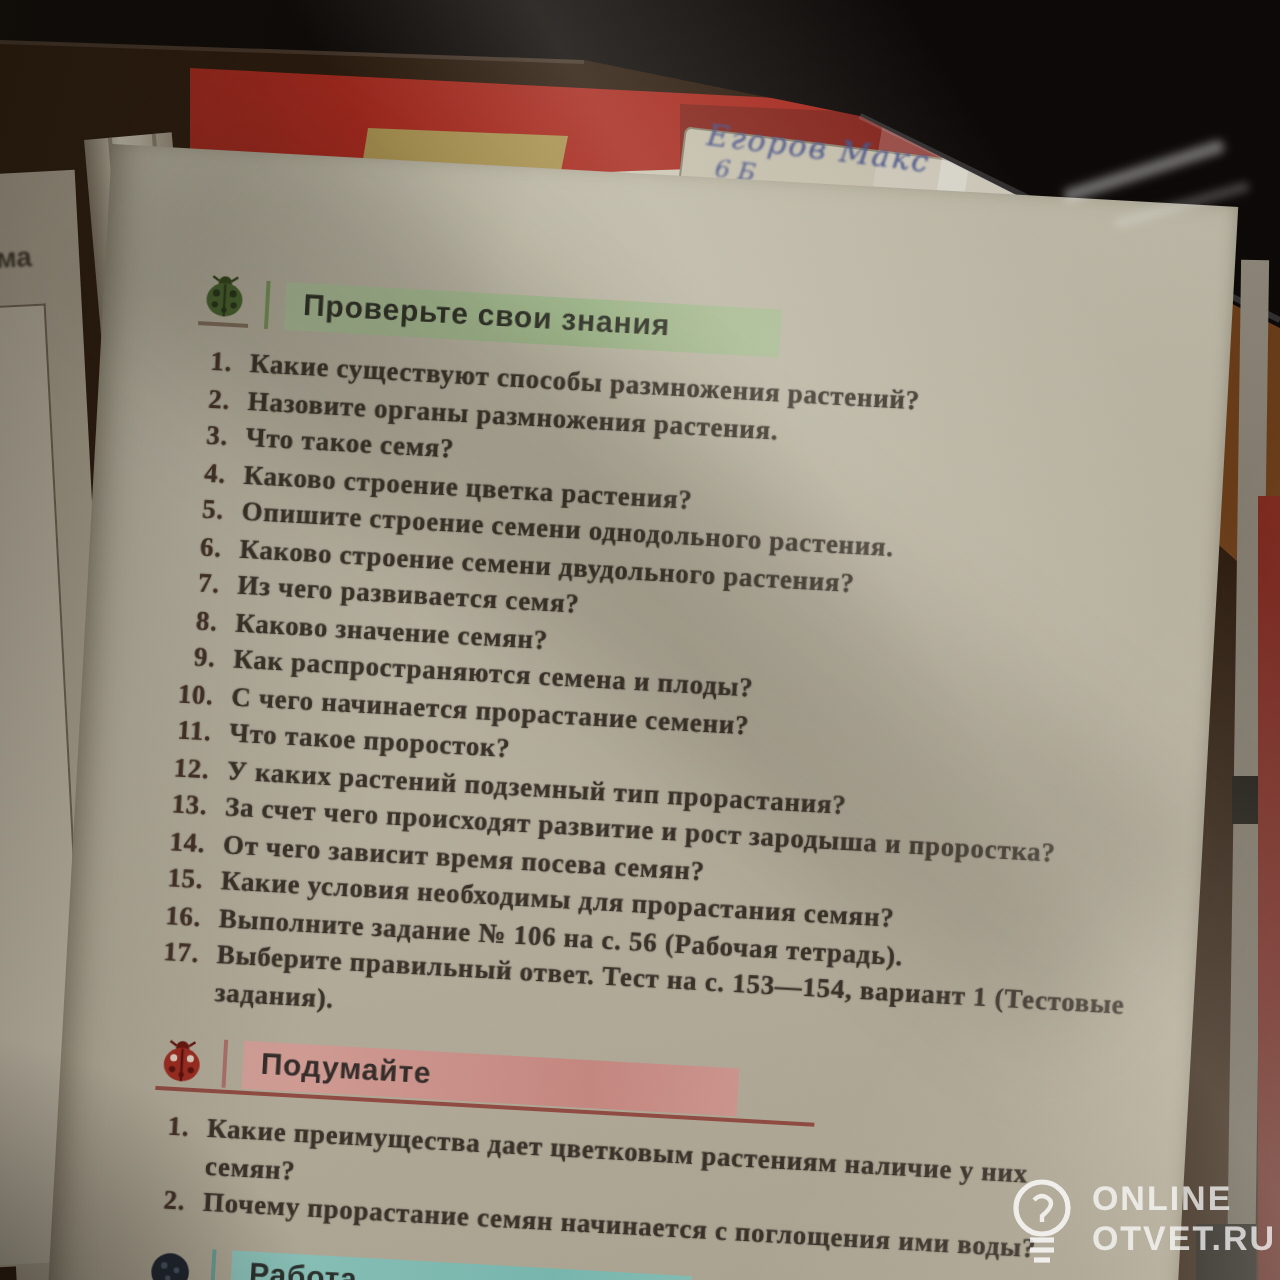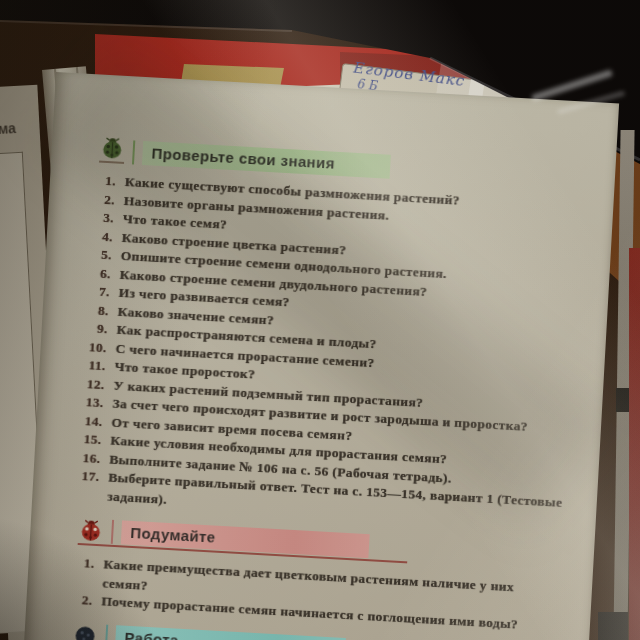--- a/index.html
+++ b/index.html
@@ -265,14 +265,27 @@
   <div class="right-band"></div>
   <div class="right-band-dark1"></div>
   <div class="right-band-dark2"></div>
   <div class="red-spine"></div>
   <div class="glare g1"></div>
   <div class="glare g2"></div>
 
   <div class="shade-band"></div>
   <div id="light-overlay"></div>
 
+  <div id="watermark">
+    <svg width="42" height="48" viewBox="0 0 42 48">
+      <circle cx="21" cy="18" r="13" fill="none" stroke="rgba(255,255,255,0.8)" stroke-width="2.6"></circle>
+      <path d="M17 14 q4,-4 8,0 q2,3 -4,8 l0,3" fill="none" stroke="rgba(255,255,255,0.8)" stroke-width="2.2"></path>
+      <line x1="15" y1="34" x2="27" y2="34" stroke="rgba(255,255,255,0.8)" stroke-width="2.6"></line>
+      <line x1="15" y1="39" x2="27" y2="39" stroke="rgba(255,255,255,0.8)" stroke-width="2.6"></line>
+      <line x1="17" y1="44" x2="25" y2="44" stroke="rgba(255,255,255,0.8)" stroke-width="2.6"></line>
+    </svg>
+    <div class="wm-text">
+      <span>ONLINE</span>
+      <span>OTVET.RU</span>
+    </div>
+  </div>
 
 </div>
 
 </body></html>

